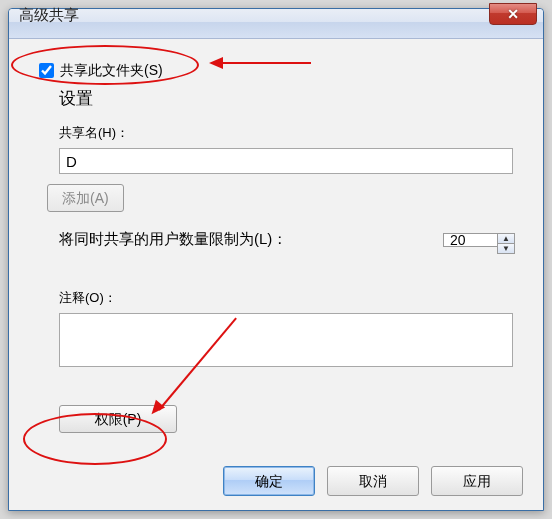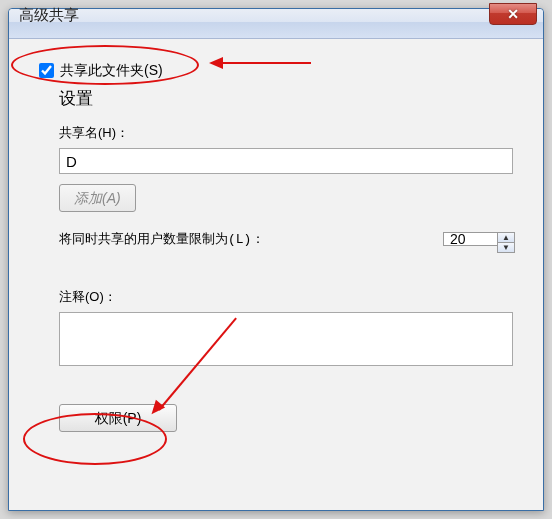--- a/index.html
+++ b/index.html
@@ -85,24 +85,23 @@
     margin: 6px 0 0 24px;
     width: 454px;
     height: 26px;
     border: 1px solid #a8a8a8;
     background: #fff;
     padding: 2px 6px;
     font-size: 15px;
     display: block;
   }
   .btn-row {
-    margin: 10px 0 0 24px;
+    margin: 10px 0 0 12px;
     display: flex;
     gap: 24px;
-    font-style: italic;
   }
   .btn {
     height: 28px;
     padding: 0 14px;
     border: 1px solid #9a9a9a;
     border-radius: 3px;
     background: linear-gradient(to bottom, #fcfcfc, #e3e3e3);
     font-size: 14px;
     cursor: pointer;
     line-height: 26px;
@@ -112,21 +111,21 @@
     color: #8a8a8a;
     background: linear-gradient(to bottom, #f6f6f6, #e8e8e8);
     cursor: default;
   }
   .limit-row {
     margin: 18px 0 0 24px;
     display: flex;
     align-items: center;
     width: 456px;
   }
-  .limit-row .lbl { flex: 1; font-size: 13px; font-family: Liberation Mono, monospace; }
+  .limit-row .lbl { flex: 1; font-size: 15px; }
   .spinner {
     display: flex;
     align-items: stretch;
     height: 14px;
   }
   .spinner input {
     width: 54px;
     border: 1px solid #9a9a9a;
     border-right: none;
     padding: 0 6px;
@@ -242,14 +241,19 @@
 
     <div class="anno ellipse" style="left:2px; top:6px; width:188px; height:40px;"></div>
     <div class="anno arrow-head-left" style="left:200px; top:18px;"></div>
     <div class="anno arrow-line" style="left:214px; top:23px; width:88px;"></div>
 
     <div class="anno ellipse" style="left:14px; top:374px; width:144px; height:52px;"></div>
     <div class="anno arrow-line" style="left:150px; top:370px; width:120px; transform:rotate(-50deg);"></div>
     <div class="anno arrow-head-left" style="left:140px; top:364px; transform:rotate(-50deg);"></div>
   </div>
 
+  <div class="dialog-footer">
+    <div class="btn ok">确定</div>
+    <div class="btn">取消</div>
+    <div class="btn">应用</div>
+  </div>
 
 </div>
 
 </body></html>

